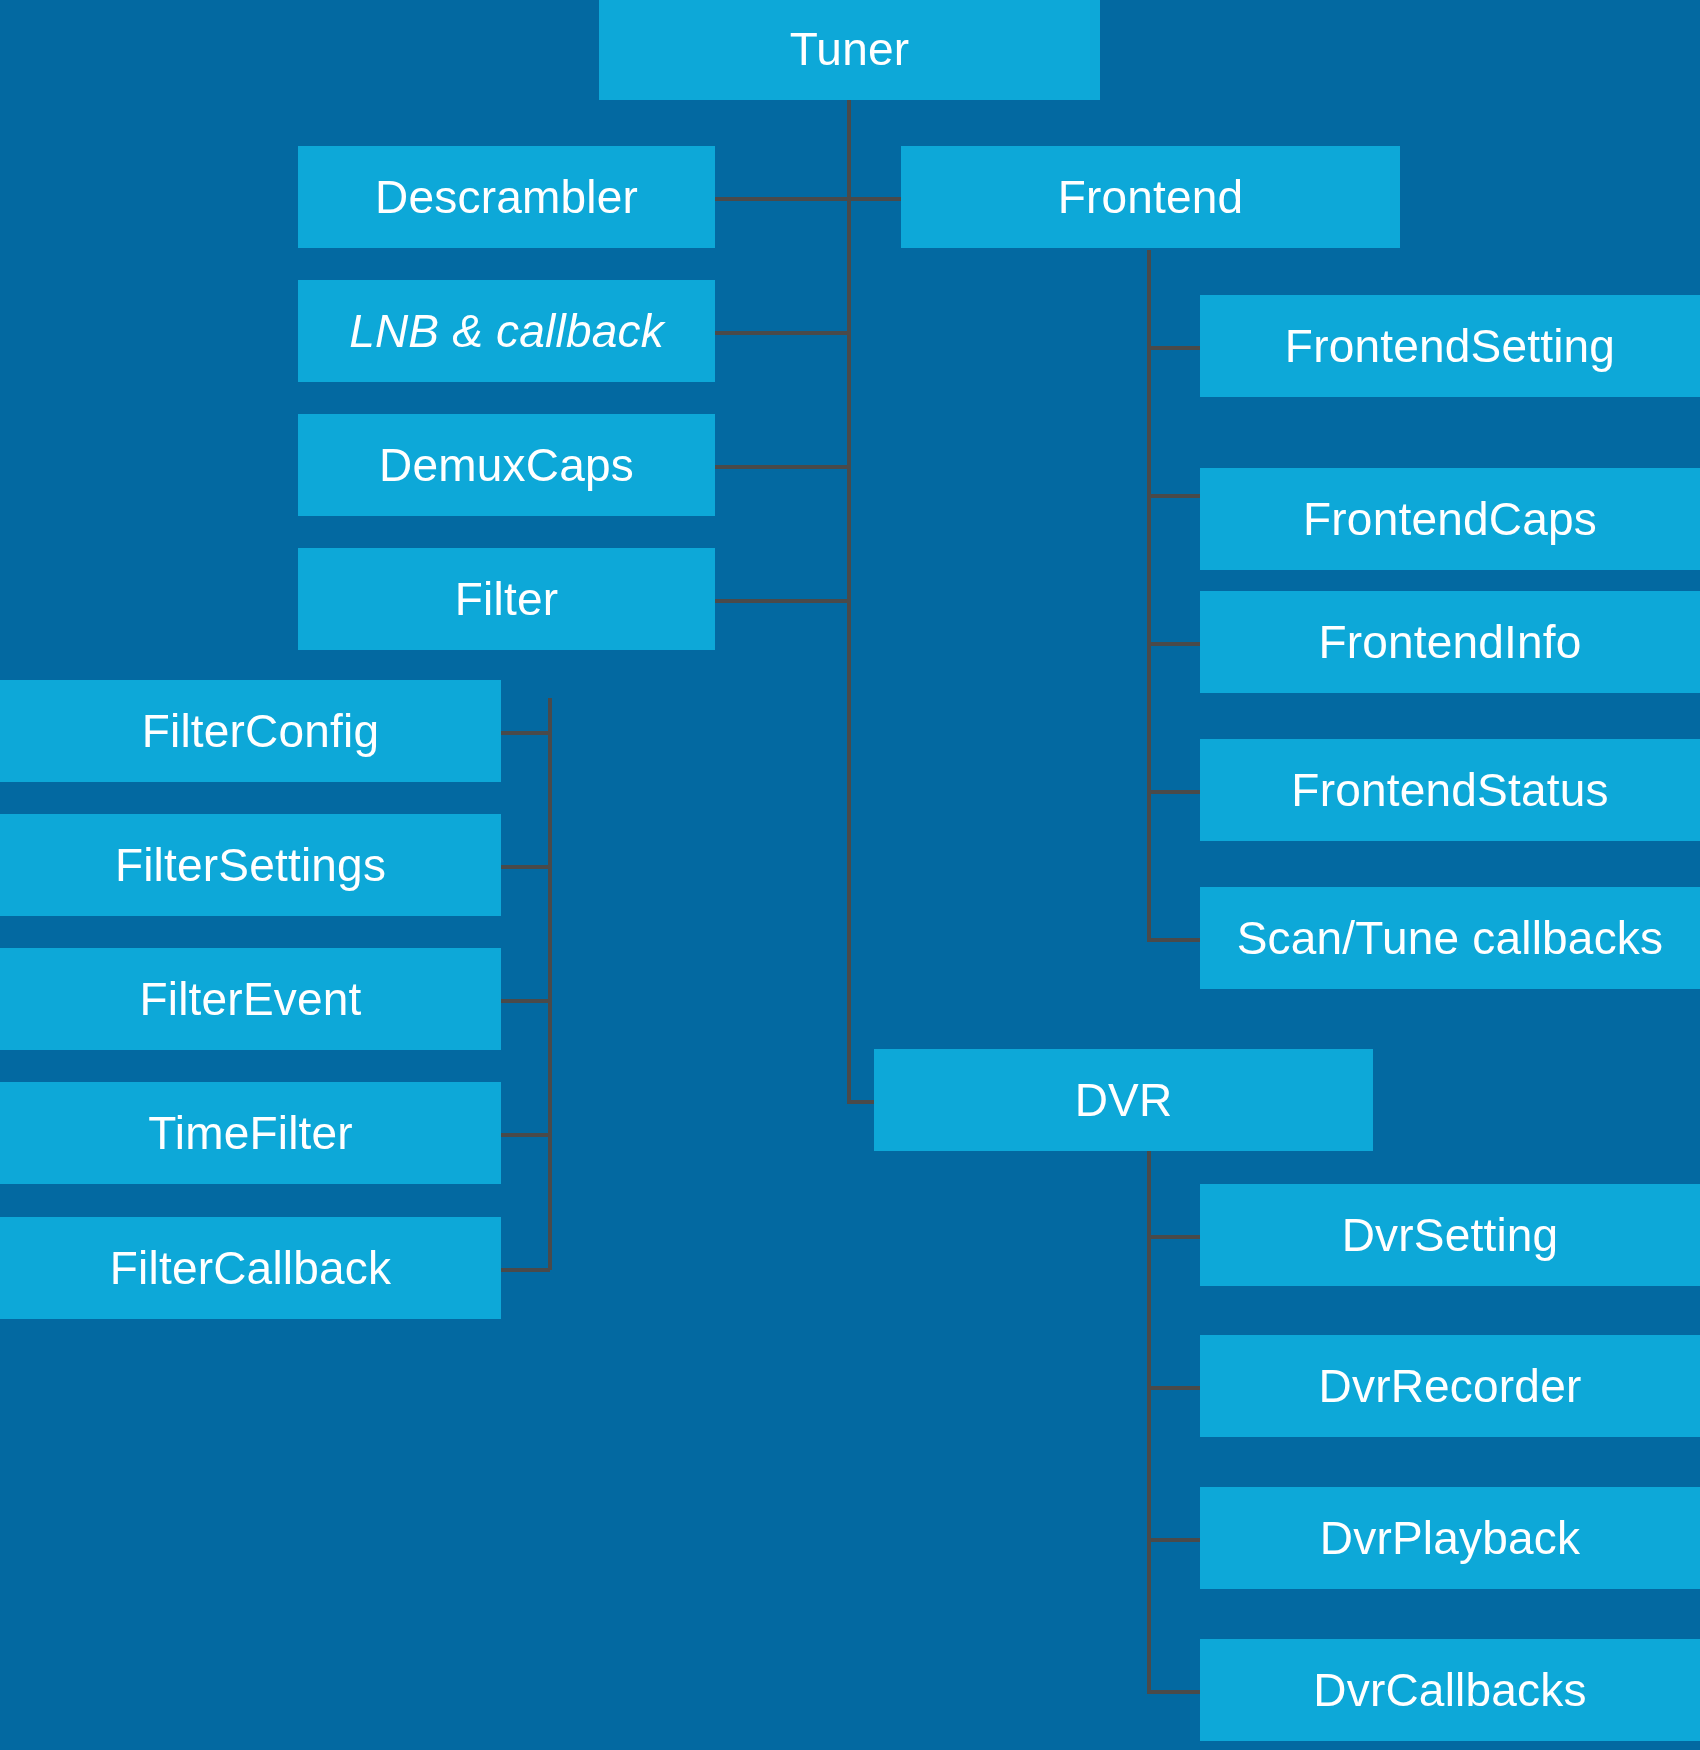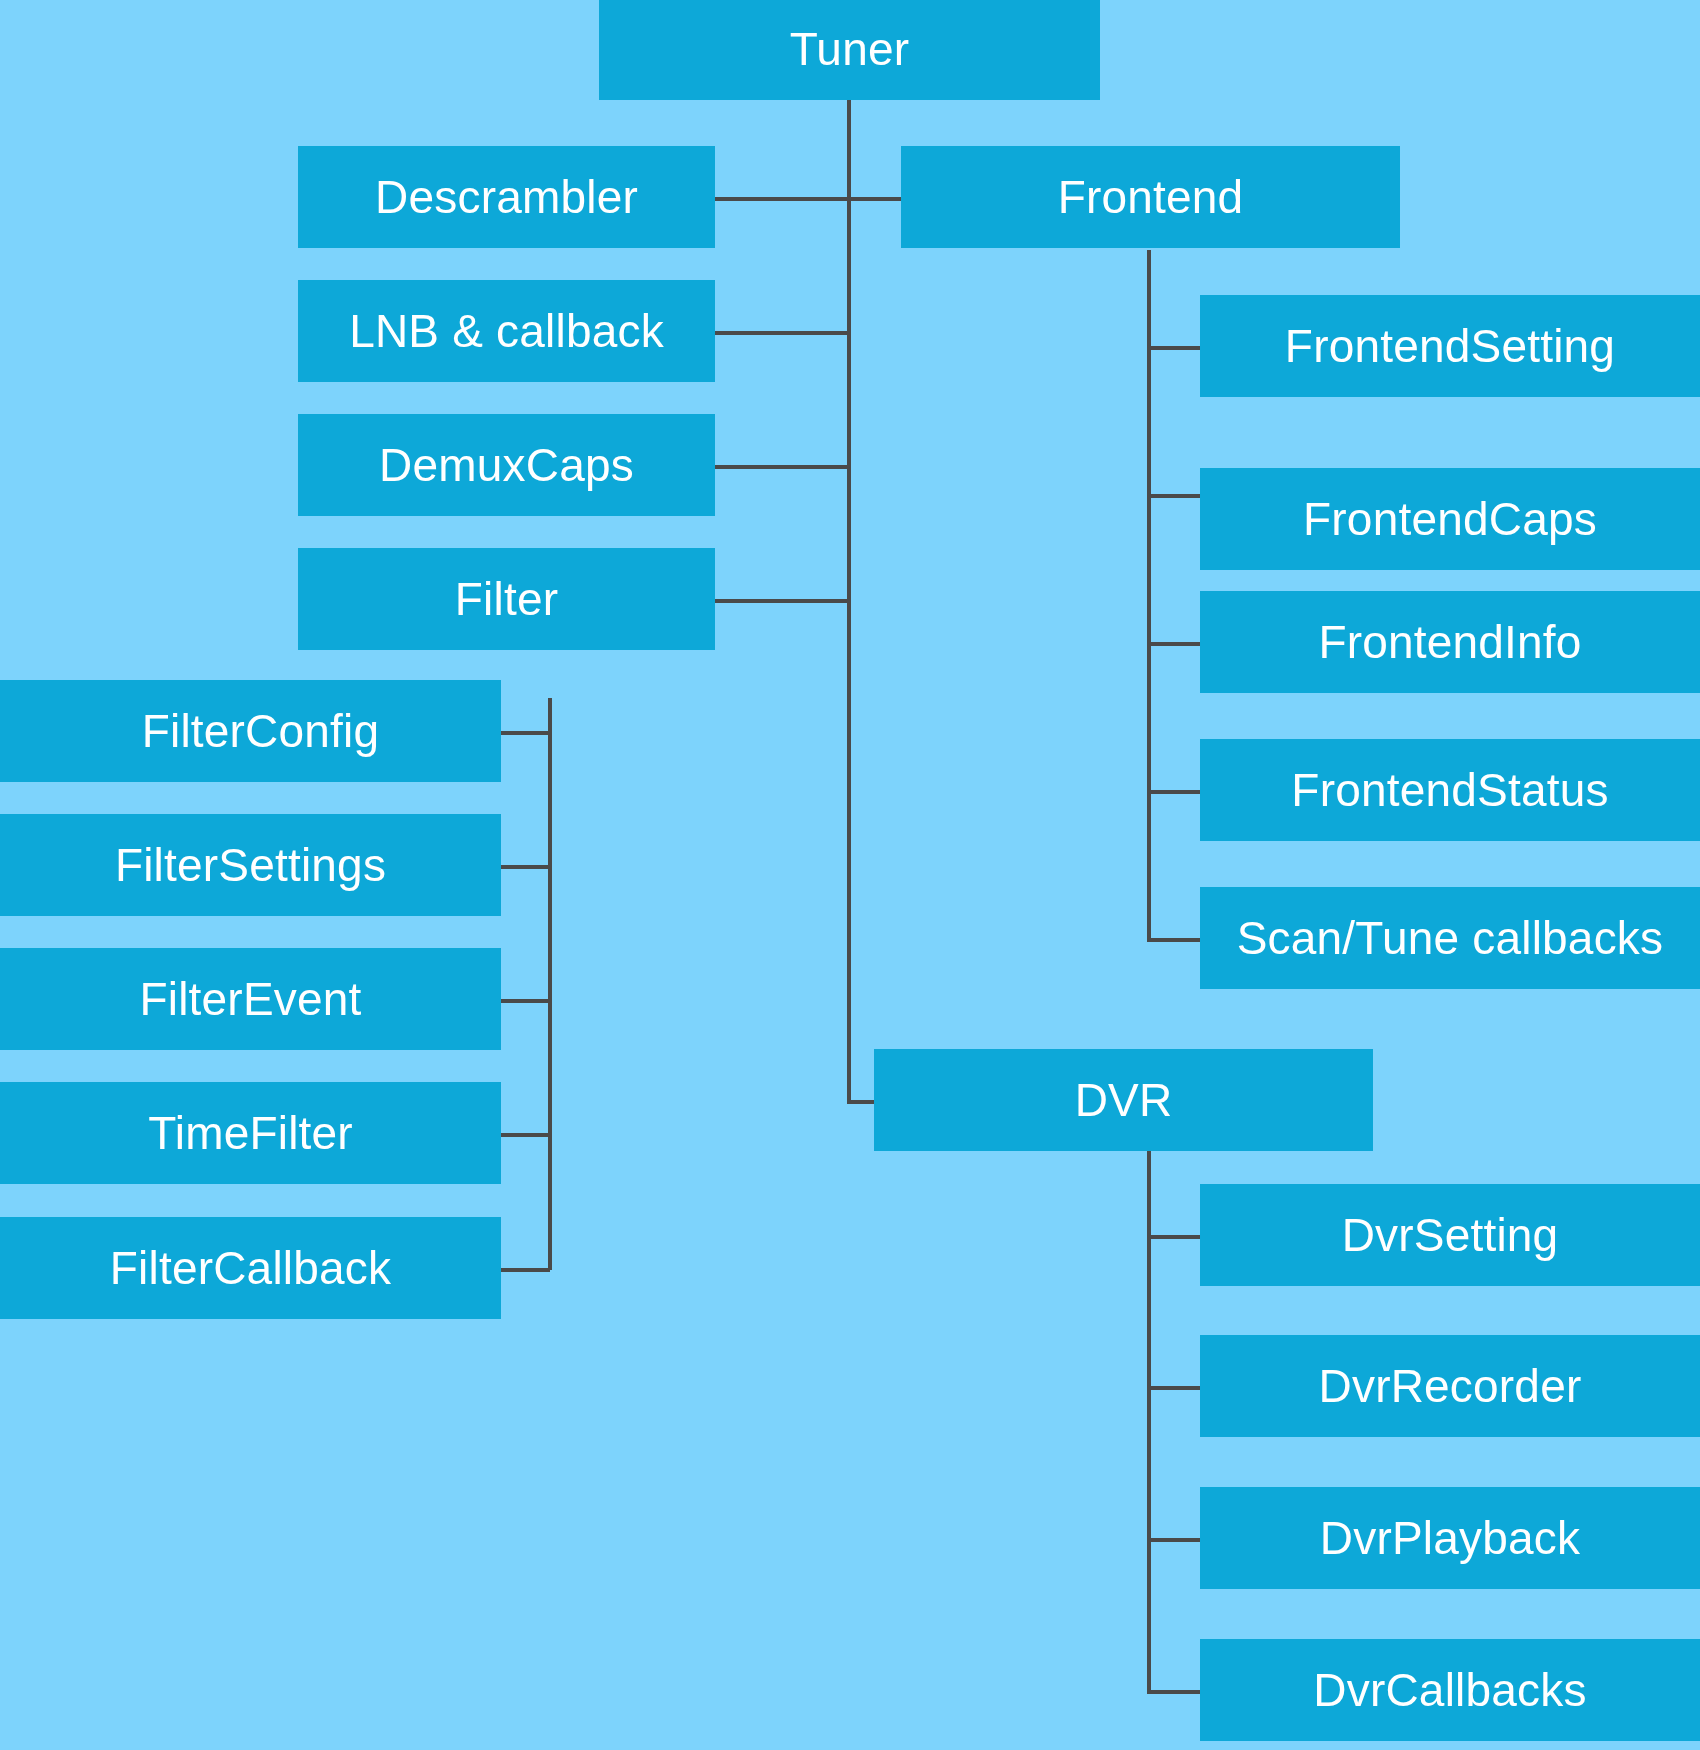--- a/index.html
+++ b/index.html
@@ -7,21 +7,21 @@
     padding: 0;
     background: #000000;
   }
   body {
     font-family: "Liberation Sans", sans-serif;
   }
   #canvas {
     position: relative;
     width: 1700px;
     height: 1750px;
-    background: #7dd3fc;
+    background: #0369a1;
     overflow: hidden;
   }
   .node {
     position: absolute;
     background: #0DA8D8;
     color: #FFFFFF;
     display: flex;
     align-items: center;
     justify-content: center;
     font-size: 46px;
@@ -71,21 +71,21 @@
   <div class="edge h" style="left:1147px; top:1538px; width:53px;"></div>
   <div class="edge h" style="left:1147px; top:1690px; width:53px;"></div>
 
   <div class="node" style="left:599px; top:-2px; width:501px; height:102px;">
     <span>Tuner</span>
   </div>
 
   <div class="node" style="left:298px; top:146px; width:417px; height:102px;">
     <span>Descrambler</span>
   </div>
-  <div class="node" style="left:298px; top:280px; width:417px; height:102px;">
+  <div class="node" style="left:298px; top:280px; width:417px; height:102px;font-style:italic;">
     <span>LNB &amp; callback</span>
   </div>
   <div class="node" style="left:298px; top:548px; width:417px; height:102px;">
     <span>Filter</span>
   </div>
   <div class="node" style="left:298px; top:414px; width:417px; height:102px;">
     <span>DemuxCaps</span>
   </div>
 
   <div class="node" style="left:901px; top:146px; width:499px; height:102px;">

